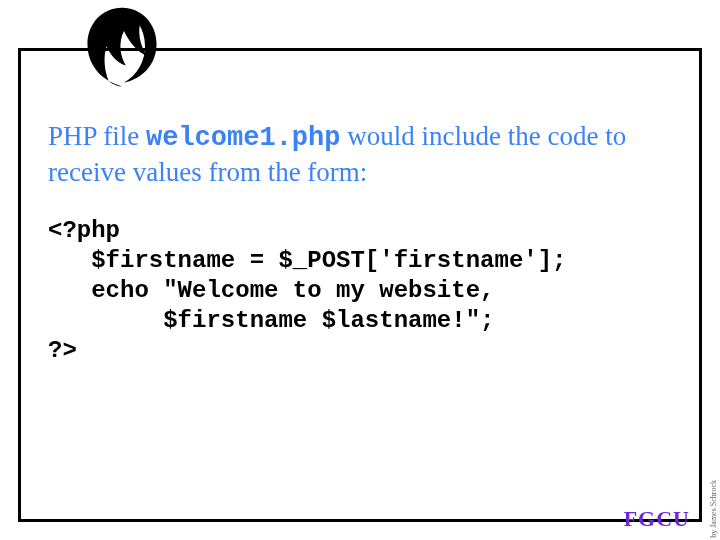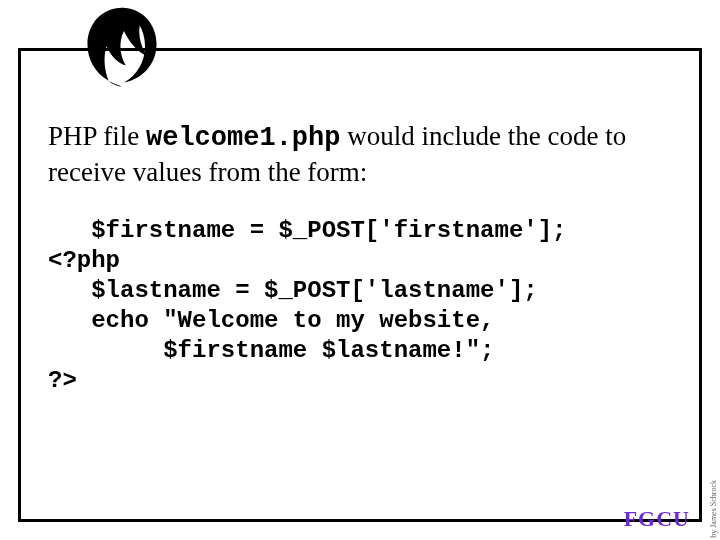--- a/index.html
+++ b/index.html
@@ -31,21 +31,21 @@
   }
   .content {
     position: absolute;
     top: 120px;
     left: 48px;
     right: 48px;
   }
   .heading {
     font-size: 27px;
     line-height: 1.25;
-    color: #000000;
+    color: #3b82f6;
     margin: 0 0 26px 0;
     font-weight: normal;
   }
   .heading .code-inline {
     font-family: 'Courier New', Courier, monospace;
     font-weight: bold;
   }
   .code-block {
     font-family: 'Courier New', Courier, monospace;
     font-size: 24px;
@@ -85,17 +85,17 @@
     <path d="M36 80 C 40 84 46 86 50 86 C 44 84 40 82 36 80 Z" fill="#000"></path>
   </svg>
 </div>
 
 <div class="slide-frame"></div>
 
 <div class="content">
   <p class="heading">
     <span>PHP file </span><span class="code-inline">welcome1.php</span><span> would include the code to receive values from the form:</span>
   </p>
-  <div class="code-block"><div>   $firstname = $_POST['firstname'];</div><div>&lt;?php</div><div>   $lastname = $_POST['lastname'];</div><div>   echo "Welcome to my website,</div><div>        $firstname $lastname!";</div><div>?&gt;</div></div>
+  <div class="code-block"><div>&lt;?php</div><div>   $firstname = $_POST['firstname'];</div><div>   echo "Welcome to my website,</div><div>        $firstname $lastname!";</div><div>?&gt;</div></div>
 </div>
 
 <div class="bottom-logo">FGCU</div>
 <div class="copyright">Copyright © 2003 by James Schrock</div>
 
 </body></html>

